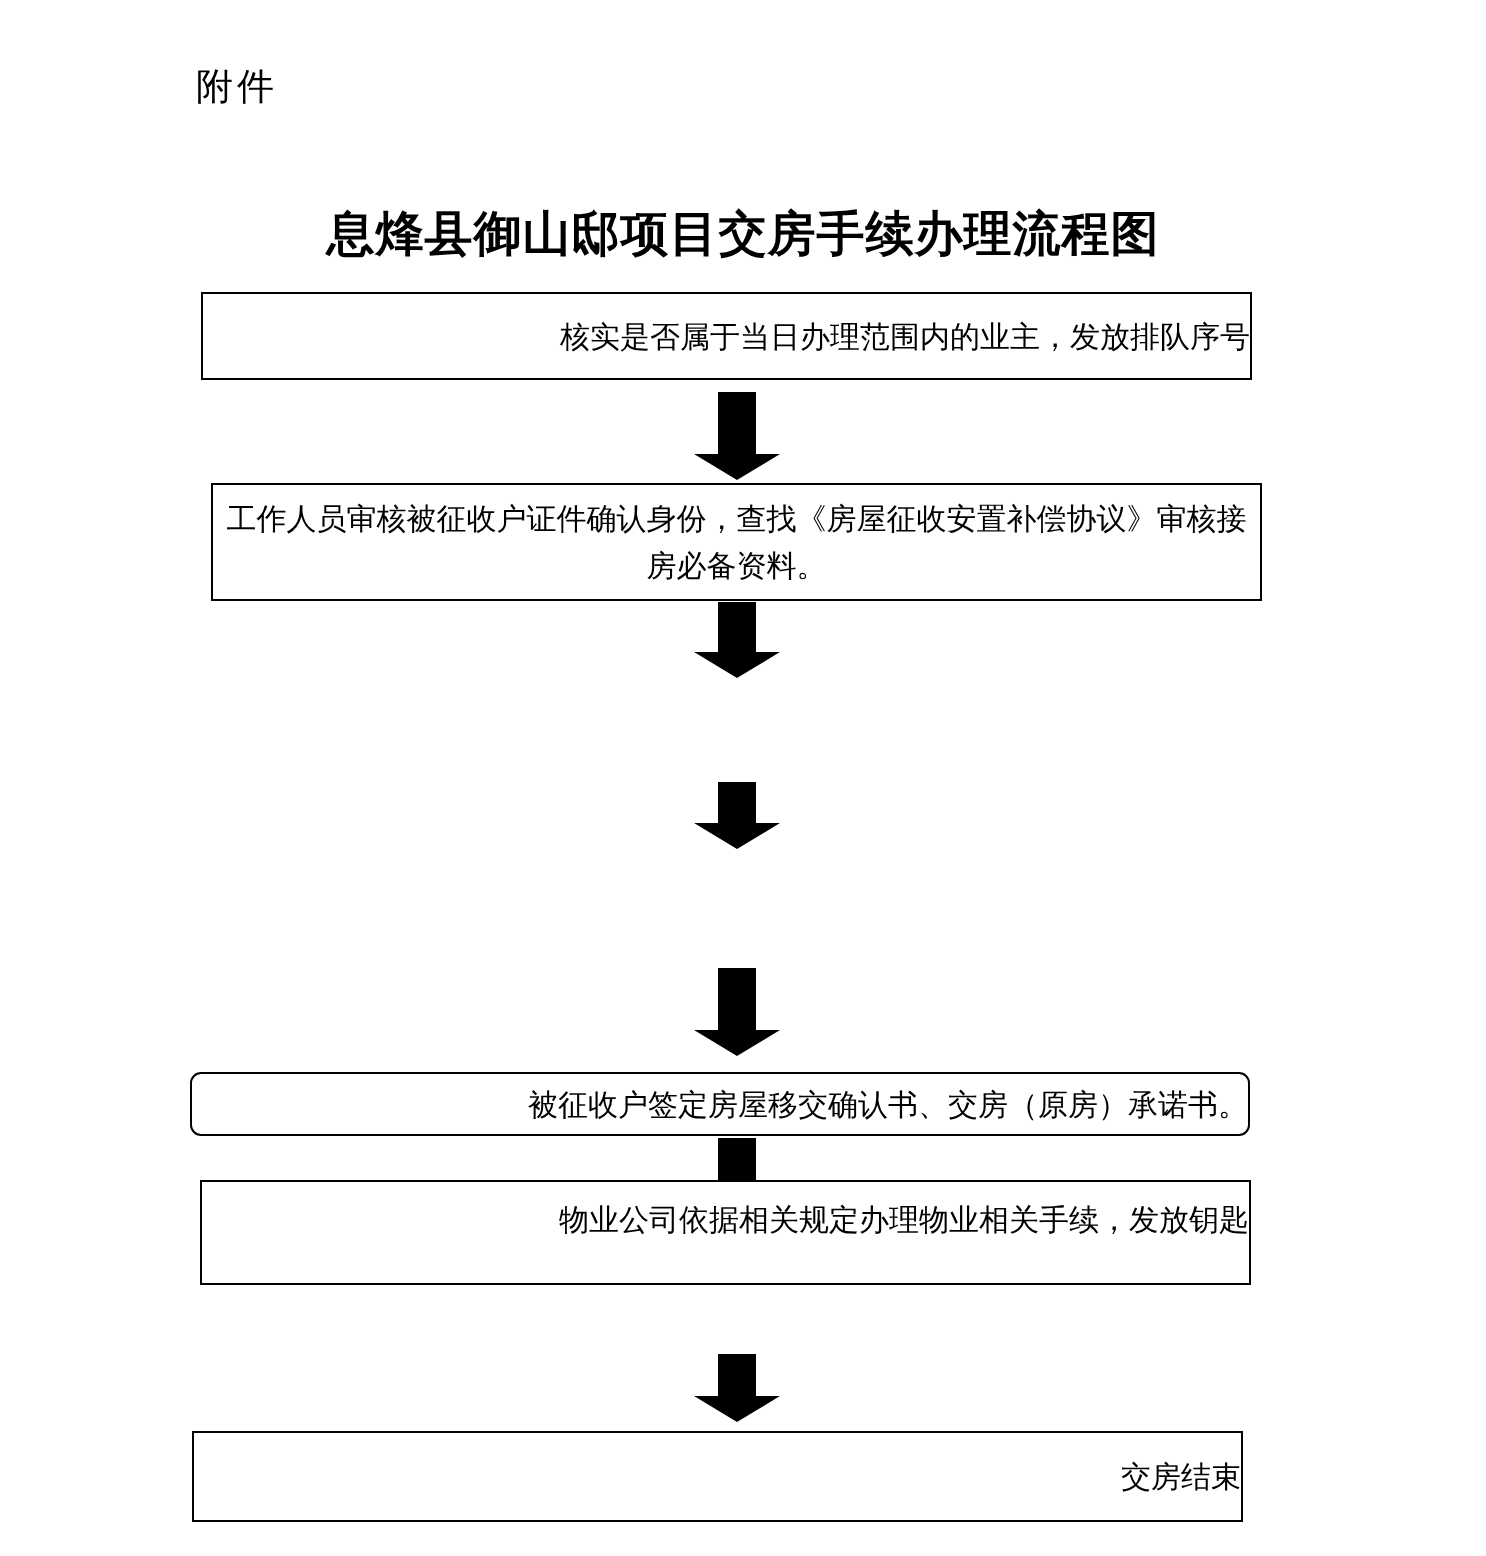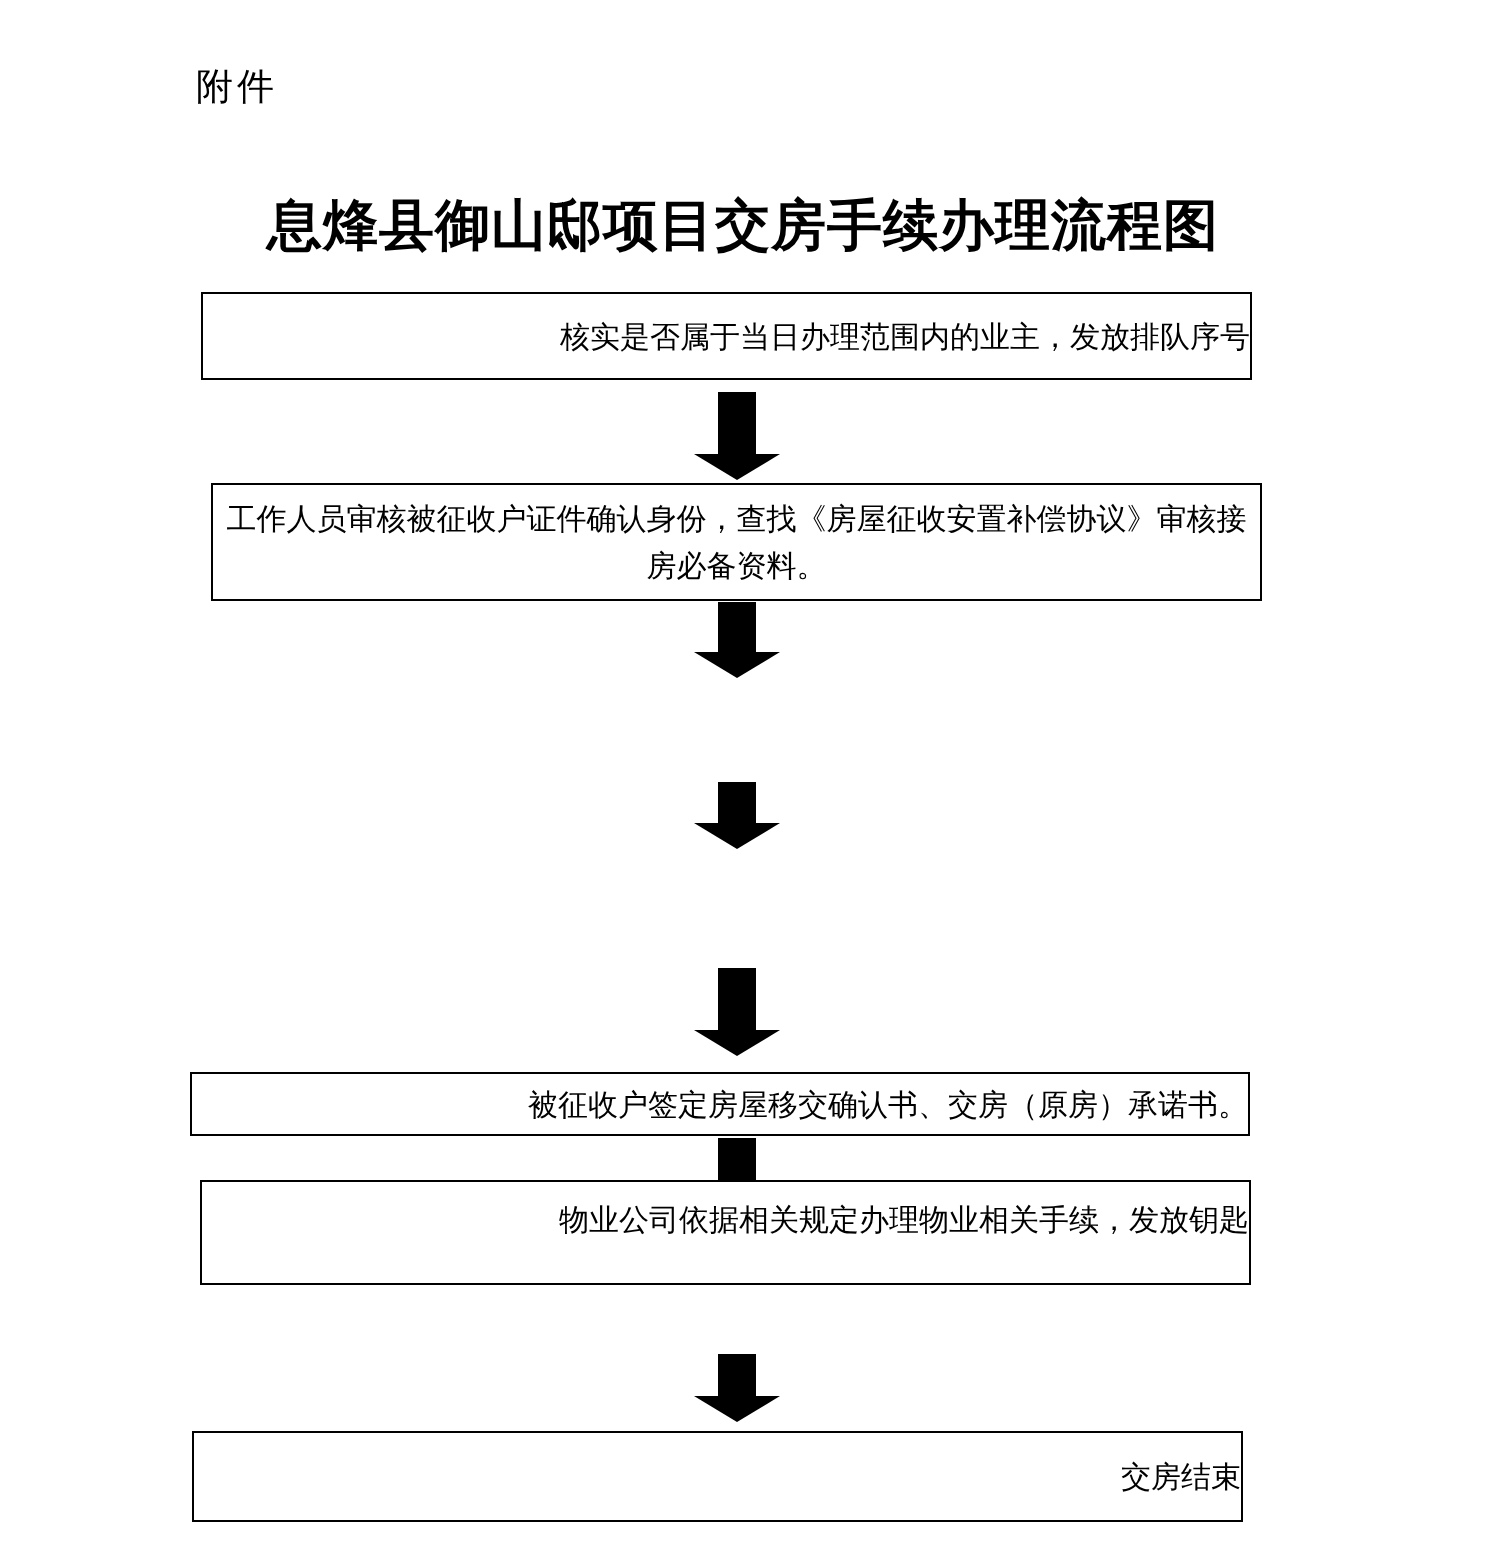--- a/index.html
+++ b/index.html
@@ -23,23 +23,23 @@
     font-size: 37px;
     font-weight: normal;
     font-family: "Liberation Sans", sans-serif;
     letter-spacing: 4px;
   }
   .doc-title {
     position: absolute;
     left: 0;
     right: 0;
     top: 186px;
-    margin: 3px;
+    margin: 16px;
     text-align: center;
-    font-size: 55px;
+    font-size: 48px;
     font-weight: bold;
     letter-spacing: 1px;
     font-family: "Liberation Serif", serif;
   }
   .flow-box {
     position: absolute;
     box-sizing: border-box;
     border: 2px solid var(--box-border, #000000);
     background: var(--page-background, #ffffff);
     font-size: 30px;
@@ -52,21 +52,21 @@
   .box-1 { left: 201px; top: 292px; width: 1051px; height: 88px; }
   .box-2 { left: 211px; top: 483px; width: 1051px; height: 118px; padding: 16px 11px; }
   .box-3 { left: 203px; top: 693px; width: 1058px; height: 90px; }
   .box-4 {
     left: 198px; top: 859px; width: 1055px; height: 107px;
     display: block;
     text-align: left;
     padding: 10px 6px 0 22px;
     line-height: 50px;
   }
-  .box-5 { left: 190px; top: 1072px; width: 1060px; height: 64px; }
+  .box-5 { left: 190px; top: 1072px; width: 1060px; height: 64px; border-radius: 11px; }
   .box-6 { left: 200px; top: 1180px; width: 1051px; height: 105px; align-items: flex-start; padding-top: 14px; }
   .box-7 { left: 192px; top: 1431px; width: 1051px; height: 91px; }
 
   .flow-arrow {
     position: absolute;
     left: 694px;
     width: 86px;
     display: flex;
     flex-direction: column;
     align-items: center;

